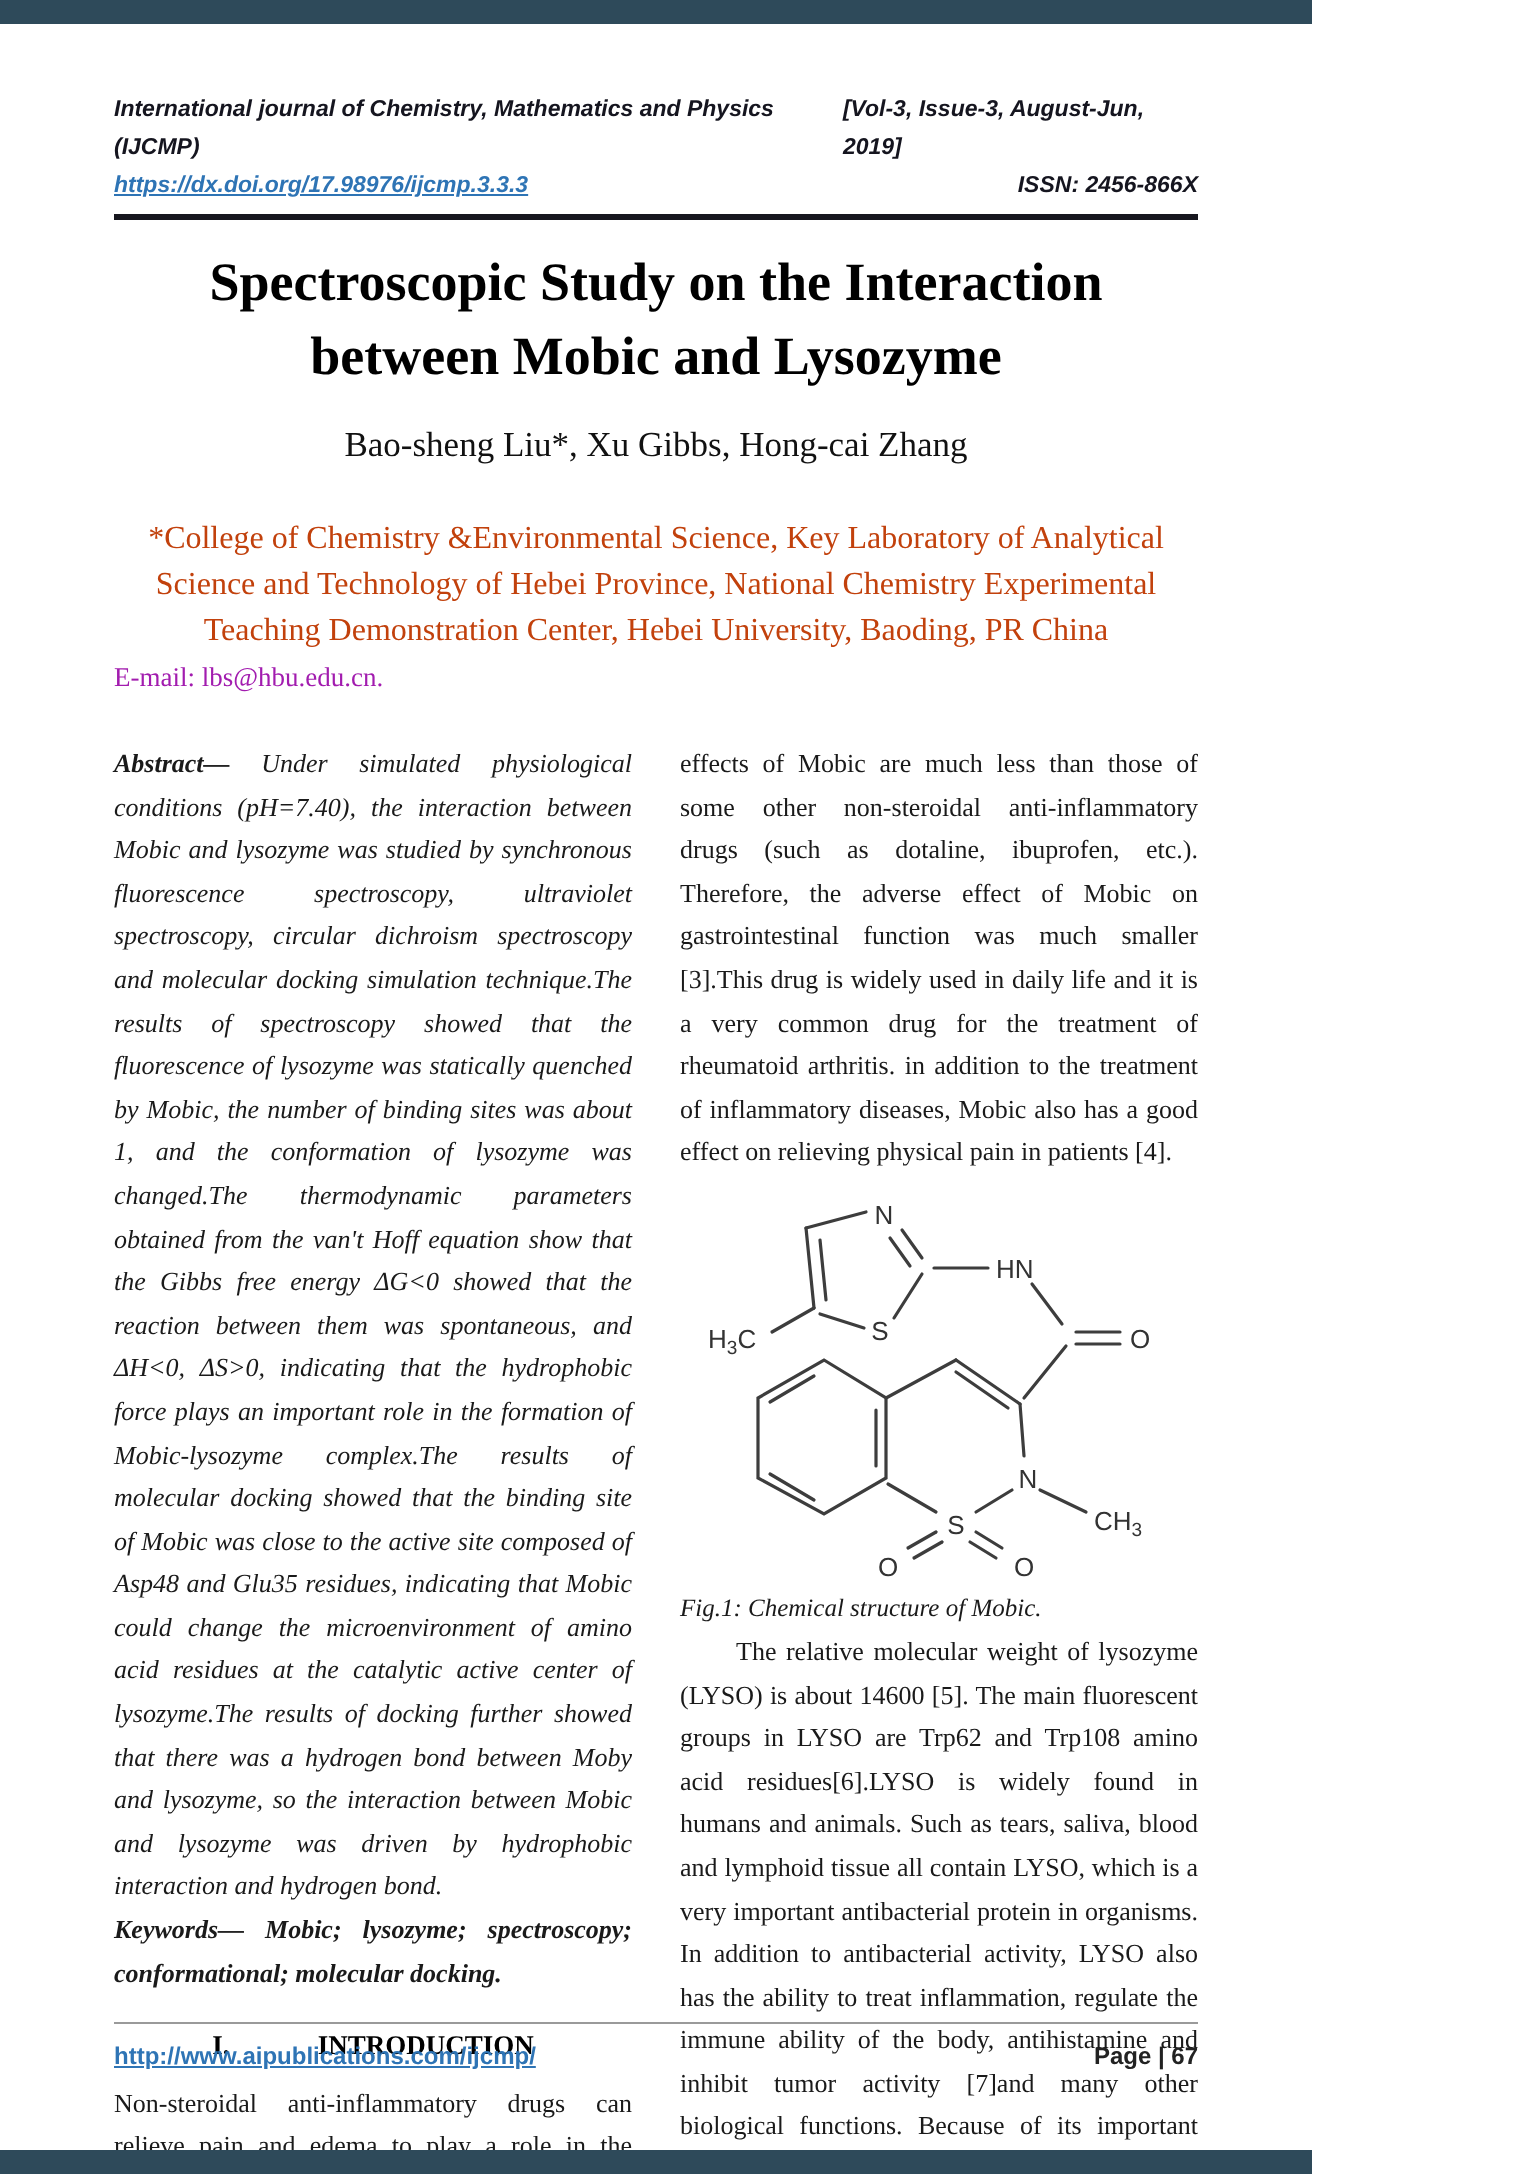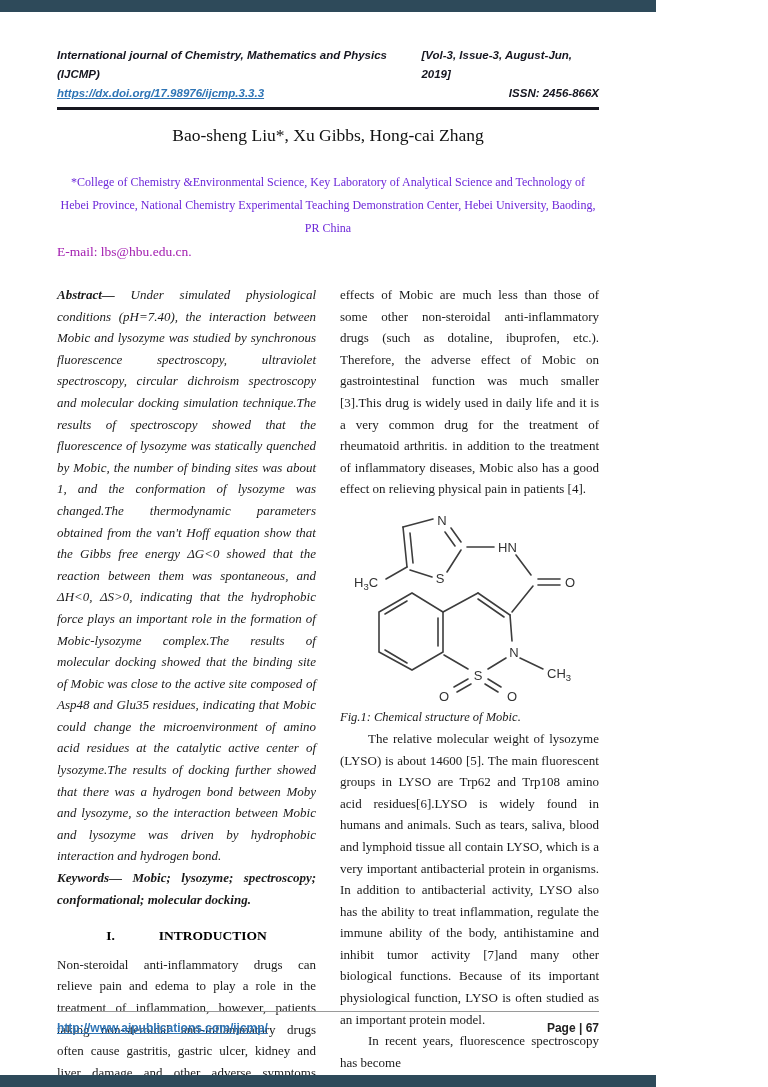--- a/index.html
+++ b/index.html
@@ -11,21 +11,21 @@
   
   .phead{font-family:"Liberation Sans",sans-serif;font-style:italic;font-weight:bold;
          font-size:11.5px;color:#15151f;}
   .hrow{display:flex;justify-content:space-between;line-height:19px;}
   a.link{color:#2e74b5;text-decoration:underline;cursor:pointer;}
   .rule{height:3px;background:#17171f;margin-top:4px;}
   
   h1.title{font-size:27px;line-height:37px;text-align:center;font-weight:bold;color:#000;
            margin:13px 10px 0 10px;}
   .authors{font-size:17.5px;text-align:center;margin-top:15px;color:#111;}
-  .affil{font-size:12px;line-height:23px;text-align:center;margin-top:25px;color:#6d28d9;}
+  .affil{font-size:16px;line-height:23px;text-align:center;margin-top:25px;color:#c2410c;}
   .email{font-size:13.5px;line-height:23px;color:#a21caf;}
   
   .cols{display:flex;gap:24px;margin-top:21px;}
   .col{flex:1;min-width:0;text-align:justify;font-size:13px;line-height:21.6px;color:#1a1a1a;}
   p{margin:0;}
   .abstract{font-style:italic;}
   .abstract .lbl{font-weight:bold;}
   .keywords{font-style:italic;font-weight:bold;}
   .secheading{text-align:center;font-weight:bold;font-size:13.5px;margin:15px 0 7px 0;color:#000;}
   .secheading .gap{display:inline-block;width:44px;}
@@ -55,20 +55,21 @@
         <span>International journal of Chemistry, Mathematics and Physics (IJCMP)</span>
         <span>[Vol-3, Issue-3, August-Jun, 2019]</span>
       </div>
       <div class="hrow">
         <a class="link">https://dx.doi.org/17.98976/ijcmp.3.3.3</a>
         <span>ISSN: 2456-866X</span>
       </div>
       <div class="rule"></div>
     </div>
 
+    <h1 class="title">Spectroscopic Study on the Interaction between Mobic and Lysozyme</h1>
     <div class="authors">Bao-sheng Liu*, Xu Gibbs, Hong-cai Zhang</div>
     <div class="affil">*College of Chemistry &amp;Environmental Science, Key Laboratory of Analytical Science and Technology of Hebei Province, National Chemistry Experimental Teaching Demonstration Center, Hebei University, Baoding, PR China</div>
     <div class="email">E-mail: lbs@hbu.edu.cn.</div>
 
     <div class="cols">
 
       <div class="col">
         <p class="abstract"><span class="lbl">Abstract—</span><span> Under simulated physiological conditions (pH=7.40), the interaction between Mobic and lysozyme was studied by synchronous fluorescence spectroscopy, ultraviolet spectroscopy, circular dichroism spectroscopy and molecular docking simulation technique.The results of spectroscopy showed that the fluorescence of lysozyme was statically quenched by Mobic, the number of binding sites was about 1, and the conformation of lysozyme was changed.The thermodynamic parameters obtained from the van't Hoff equation show that the Gibbs free energy ΔG&lt;0 showed that the reaction between them was spontaneous, and ΔH&lt;0, ΔS&gt;0, indicating that the hydrophobic force plays an important role in the formation of Mobic-lysozyme complex.The results of molecular docking showed that the binding site of Mobic was close to the active site composed of Asp48 and Glu35 residues, indicating that Mobic could change the microenvironment of amino acid residues at the catalytic active center of lysozyme.The results of docking further showed that there was a hydrogen bond between Moby and lysozyme, so the interaction between Mobic and lysozyme was driven by hydrophobic interaction and hydrogen bond.</span></p>
         <p class="keywords"><span>Keywords—</span><span> Mobic; lysozyme; spectroscopy; conformational; molecular docking.</span></p>
         <div class="secheading">

